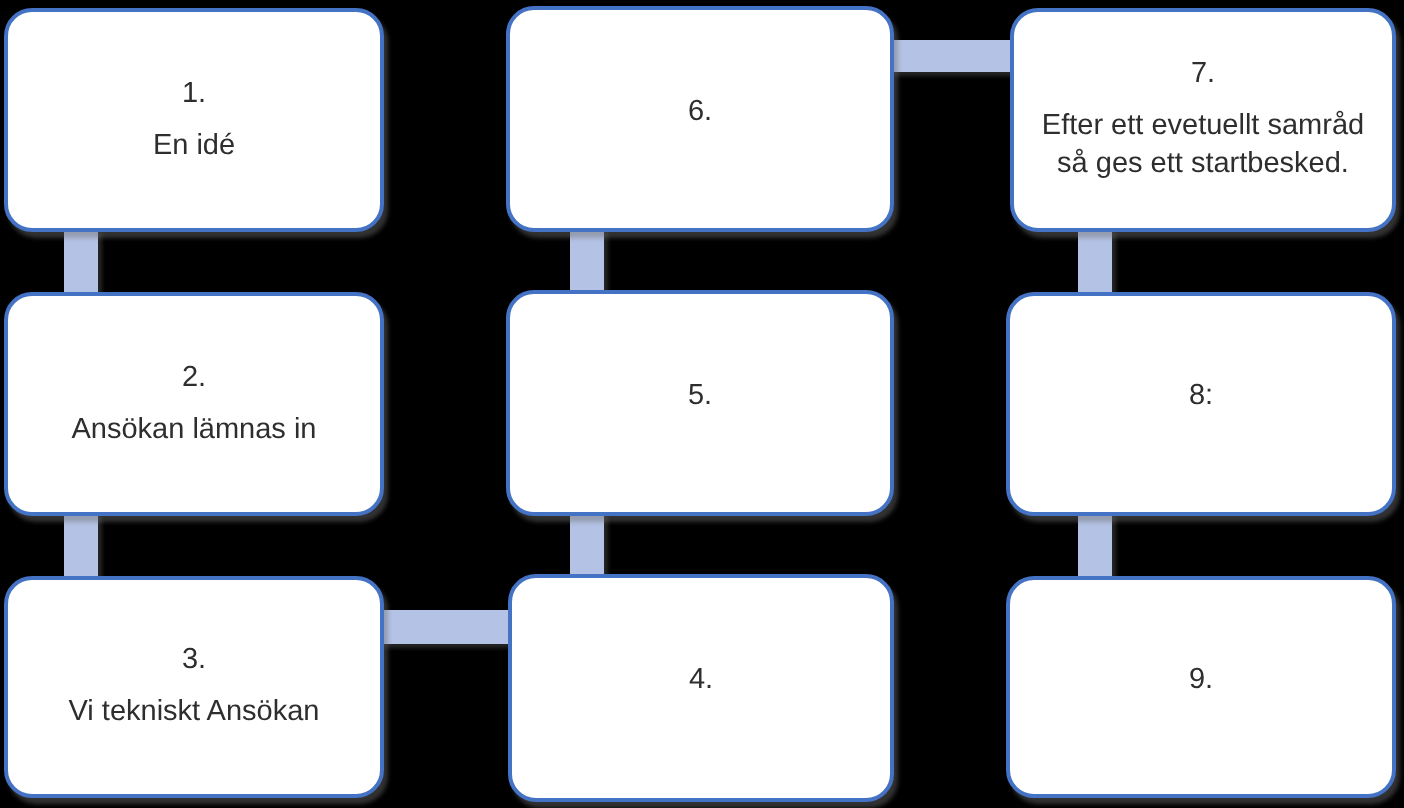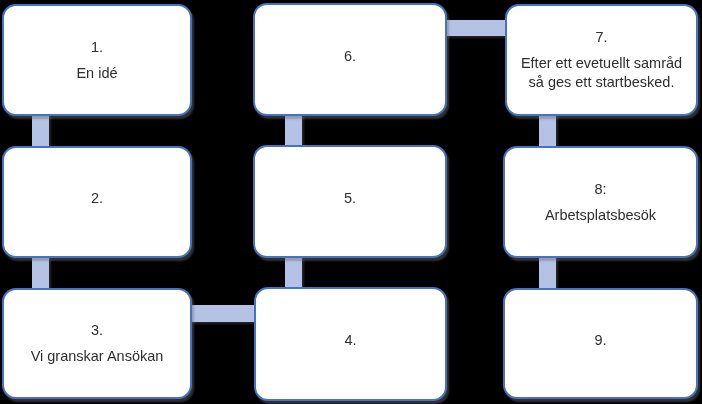--- a/index.html
+++ b/index.html
@@ -80,25 +80,26 @@
   <div class="connector conn-78"></div>
   <div class="connector conn-89"></div>
 
   <div class="box pos-s1">
     <div class="num">1.</div>
     <div class="txt">En idé</div>
   </div>
 
   <div class="box pos-s2">
     <div class="num">2.</div>
+    <div class="txt">Ansökan lämnas in</div>
   </div>
 
   <div class="box pos-s3">
     <div class="num">3.</div>
-    <div class="txt">Vi granskar Ansökan</div>
+    <div class="txt">Vi tekniskt Ansökan</div>
   </div>
 
   <div class="box pos-s4">
     <div class="num">4.</div>
   </div>
 
   <div class="box pos-s5">
     <div class="num">5.</div>
   </div>
 
@@ -107,20 +108,19 @@
   </div>
 
   <div class="box pos-s7">
     <div class="num">7.</div>
     <div class="txt">Efter ett evetuellt samråd
 så ges ett startbesked.</div>
   </div>
 
   <div class="box pos-s8">
     <div class="num">8:</div>
-    <div class="txt">Arbetsplatsbesök</div>
   </div>
 
   <div class="box pos-s9">
     <div class="num">9.</div>
   </div>
 
 </div>
 
 </body></html>

